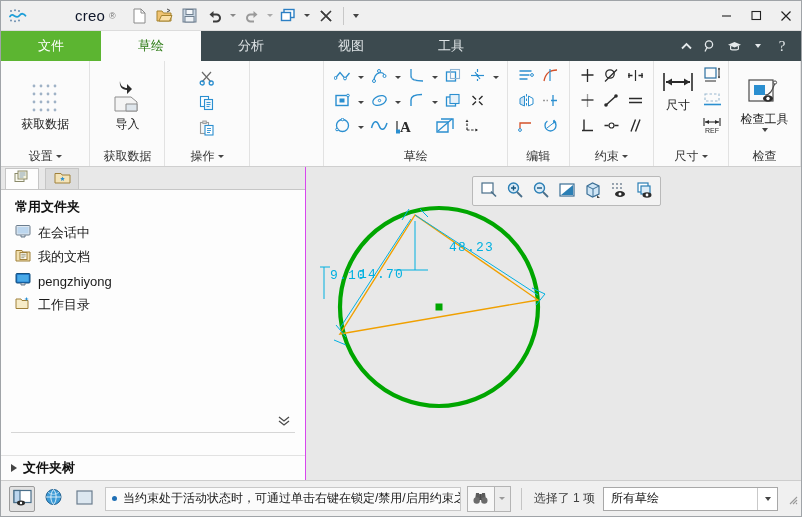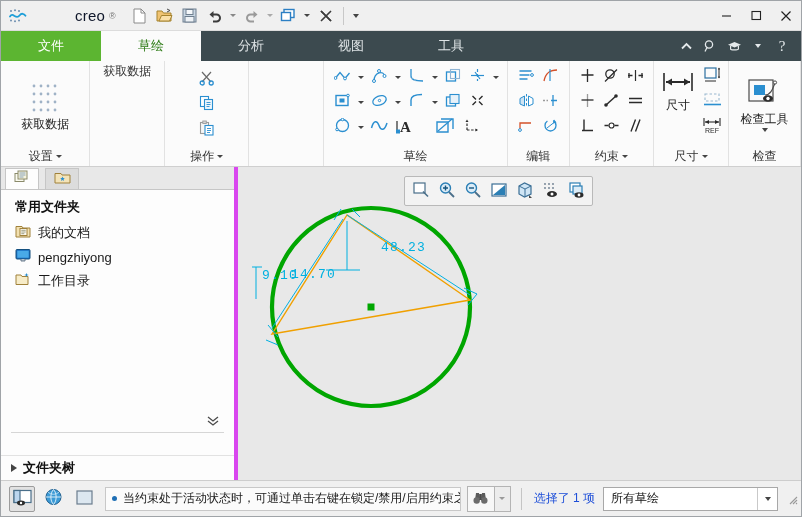--- a/index.html
+++ b/index.html
@@ -57,22 +57,22 @@
         border:1px solid transparent;border-radius:2px;cursor:default;}
   .tri-dn{width:0;height:0;border-left:3.5px solid transparent;border-right:3.5px solid transparent;
           border-top:4px solid #444;}
   .tri-dn.sm{border-left-width:3px;border-right-width:3px;border-top-width:3.5px;}
   .grid-rows{display:flex;flex-direction:column;gap:1px;}
   .grid-row{display:flex;align-items:center;gap:0px;}
   .dd-mini{width:13px;height:22px;display:flex;align-items:center;justify-content:center;cursor:default;}
 
   
   .main{flex:1;display:flex;min-height:0;background:#e9e9e9;}
-  .navpane{width:237px;background:#fdfdfd;display:flex;flex-direction:column;
-           border-right:4px solid #d946ef;box-sizing:border-box;flex:none;position:relative;}
+  .navpane{width:305px;background:#fdfdfd;display:flex;flex-direction:column;
+           border-right:1px solid #d946ef;box-sizing:border-box;flex:none;position:relative;}
   .nav-tabs{height:22px;display:flex;align-items:flex-end;background:#e8e8e8;
             border-bottom:1px solid #c6c6c6;flex:none;}
   .nav-tab{width:34px;height:21px;display:flex;align-items:center;justify-content:center;
            border:1px solid #c6c6c6;border-bottom:none;margin-right:2px;margin-left:4px;
            background:#dcdcdc;box-sizing:border-box;cursor:default;}
   .nav-tab.active{background:#fdfdfd;}
   .nav-body{flex:1;overflow:hidden;position:relative;background:#fdfdfd;}
   .nav-head{font-size:13px;font-weight:bold;color:#111;padding:8px 0 5px 14px;}
   .nav-item{display:flex;align-items:center;gap:7px;padding:3px 0 3px 14px;cursor:default;
             font-size:13px;color:#1a1a1a;}
@@ -100,21 +100,21 @@
   .sb-ico.pressed{border-color:#9c9c9c;background:#e2e2e2;}
   .sb-msg{flex:1;height:24px;background:#fbfbfb;border:1px solid #c8c8c8;display:flex;
           align-items:center;gap:6px;padding:0 6px;font-size:12px;color:#1a1a1a;
           white-space:nowrap;overflow:hidden;box-sizing:border-box;}
   .bullet{width:5px;height:5px;border-radius:50%;background:#1f6fb5;flex:none;}
   .sb-find{display:flex;align-items:center;margin:0 6px;}
   .sb-find-btn{width:26px;height:24px;border:1px solid #b4b4b4;background:#f7f7f7;
                display:flex;align-items:center;justify-content:center;cursor:default;}
   .sb-find-dd{width:15px;height:24px;border:1px solid #b4b4b4;border-left:none;background:#ececec;
               display:flex;align-items:center;justify-content:center;cursor:default;}
-  .sb-sel{font-size:12px;color:#1d4ed8;padding:0 8px;white-space:nowrap;}
+  .sb-sel{font-size:12px;color:#404040;padding:0 8px;white-space:nowrap;}
   .sb-combo{width:175px;height:24px;border:1px solid #a8a8a8;background:#fff;display:flex;
             align-items:center;box-sizing:border-box;margin-right:8px;cursor:default;}
   .sb-combo .val{flex:1;padding-left:7px;font-size:12px;color:#111;}
   .sb-combo .arrow{width:19px;height:22px;display:flex;align-items:center;justify-content:center;
                    border-left:1px solid #c9c9c9;}
   .grip{width:12px;height:12px;margin-right:3px;}
   .vsep{width:1px;height:22px;background:#c5c5c5;margin:0 4px;}
 </style>
 </head>
 <body>
@@ -281,20 +281,32 @@
           <span class="lbl">获取数据</span>
         </div>
       </div>
       <div class="rgroup-title">
         <span>设置</span>
         <i class="tri-dn sm"></i>
       </div>
     </div>
 
     <div class="rgroup" style="width:75px">
+      <div class="rgroup-body">
+        <div class="big-btn">
+          <span class="ico">
+            <svg width="40" height="34" viewBox="0 0 40 34">
+              <path d="M13 1 C13 6, 17 8, 20 8 L20 4 L25 9 L20 14 L20 10 C15 10, 12 6, 13 1Z" fill="#2b2b2b"></path>
+              <path d="M8 17h16l6 5v9H8z" fill="#f4f4f4" stroke="#8d8d8d"></path>
+              <path d="M19 24h11v7H19z" fill="#dfe6ec" stroke="#8d8d8d"></path>
+            </svg>
+          </span>
+          <span class="lbl">导入</span>
+        </div>
+      </div>
       <div class="rgroup-title">
         <span>获取数据</span>
       </div>
     </div>
 
     <div class="rgroup" style="width:85px">
       <div class="rgroup-body" style="gap:2px">
         <div class="mini-col">
           <div class="mini">
             <span>
@@ -720,20 +732,30 @@
                 <path d="M1 2.5h6l1 1.5h8v8H1z" fill="#f3e3b8" stroke="#a0813a"></path>
                 <path d="M8.5 5.5 L9.2 7 L10.8 7.2 L9.6 8.3 L10 9.9 L8.5 9 L7 9.9 L7.4 8.3 L6.2 7.2 L7.8 7 Z" fill="#2b8fd0"></path>
               </svg>
           </span>
         </div>
       </div>
 
       <div class="nav-body">
         <div class="nav-head">常用文件夹</div>
 
+        <div class="nav-item">
+          <span>
+            <svg width="16" height="15" viewBox="0 0 16 15">
+                <rect x="1" y="1.5" width="14" height="9.5" rx="1" fill="#dfe8f0" stroke="#6b7d8e"></rect>
+                <rect x="2.5" y="3" width="11" height="6.5" fill="#bcd6ee"></rect>
+                <path d="M6 11v2h4v-2" fill="#c6cfd8" stroke="#6b7d8e"></path>
+              </svg>
+          </span>
+          <span>在会话中</span>
+        </div>
 
 
         <div class="nav-item">
           <span>
             <svg width="16" height="15" viewBox="0 0 16 15">
                 <path d="M1 2.5h6l1 1.5h7v9H1z" fill="#f2e0b0" stroke="#a0813a"></path>
                 <rect x="5" y="4.5" width="7" height="7" fill="#fdfaf0" stroke="#a0813a"></rect>
                 <path d="M6.3 6.3h4.4M6.3 8h4.4M6.3 9.7h3" stroke="#8a8a6a" stroke-width=".8"></path>
               </svg>
           </span>

